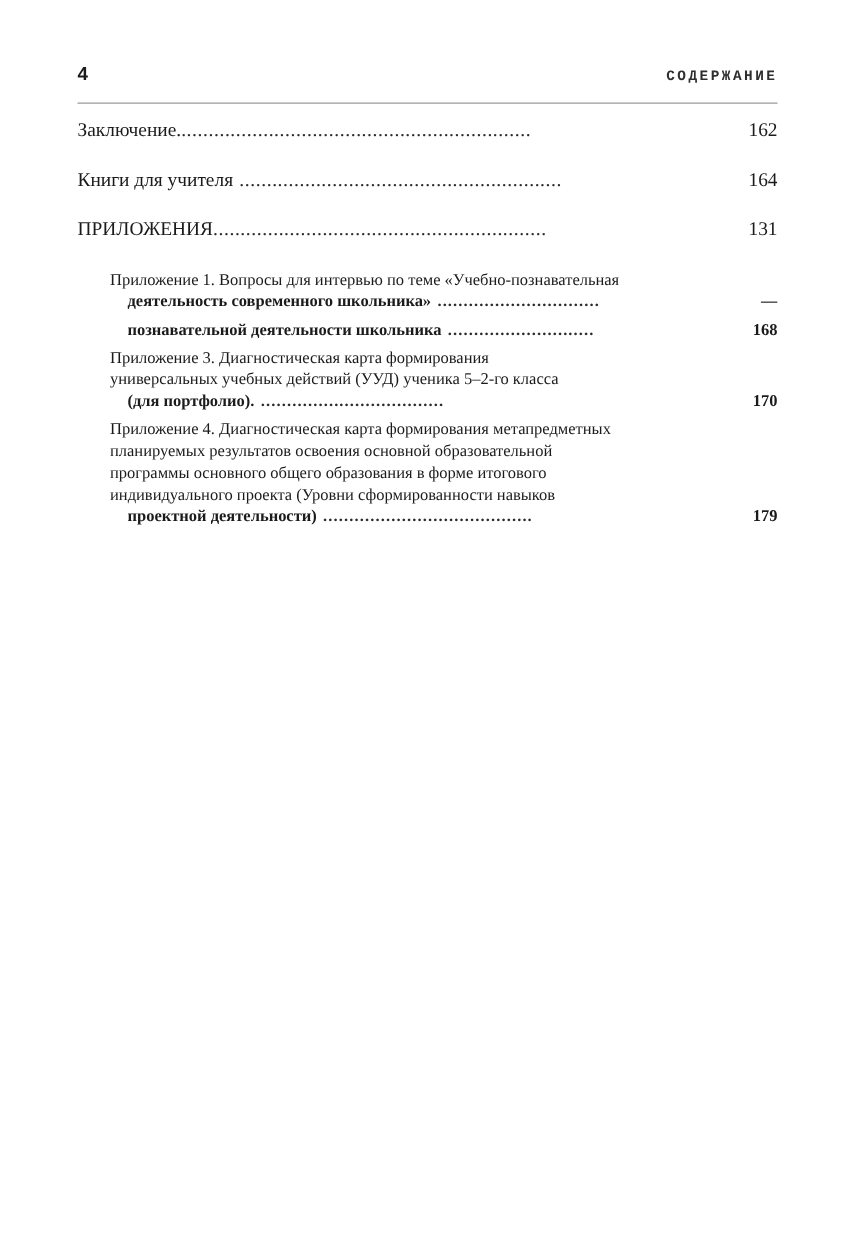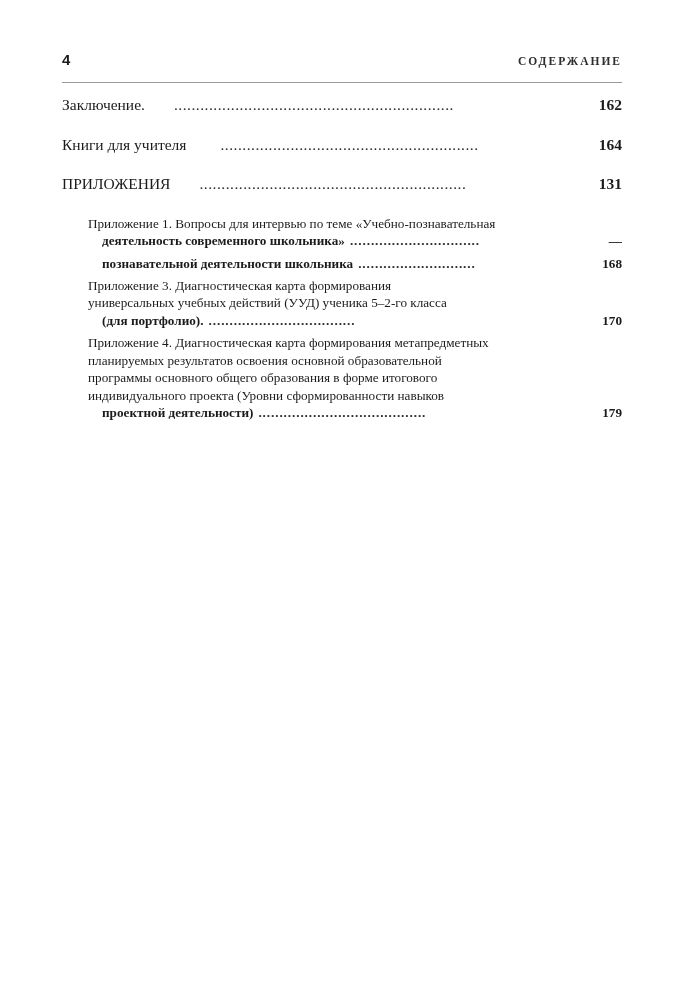--- a/index.html
+++ b/index.html
@@ -37,21 +37,21 @@
     justify-content: space-between;
   }
   .folio {
     font-family: "Liberation Sans", "DejaVu Sans", sans-serif;
     font-size: 15px;
     font-weight: bold;
     color: #1b1b1b;
     line-height: 1;
   }
   .head-title {
-    font-family: Liberation Serif, serif;
+    font-family: Liberation Mono, monospace;
     font-size: 11.5px;
     font-weight: bold;
     letter-spacing: 2.0px;
     color: #2e2e2e;
     line-height: 1;
   }
   .head-rule {
     position: absolute;
     left: 62px;
     top: 82px;
@@ -73,38 +73,36 @@
     position: relative;
     display: flex;
     align-items: baseline;
     font-family: "Liberation Serif", "DejaVu Serif", serif;
     font-size: 15.5px;
     line-height: 1.2;
     color: #1b1b1b;
     margin-bottom: 21px;
     white-space: nowrap;
     overflow: hidden;
-    gap: 29px;
   }
   .entry-main .e-title {
     flex: 0 0 auto;
   }
   .entry-main .e-dots {
     flex: 1 1 auto;
     overflow: hidden;
     font-size: 15.5px;
     letter-spacing: 0.5px;
     color: #2b2b2b;
     white-space: nowrap;
     margin: 0 0px;
   }
   .entry-main .e-page {
     flex: 0 0 auto;
     text-align: center;
-    font-weight: bold;
   }
   .entry-main.gap-before-dots .e-dots { margin-left: 5px; }
 
   
   .entry-sub {
     position: relative;
     font-family: "Liberation Serif", "DejaVu Serif", serif;
     font-size: 13.2px;
     line-height: 1.32;
     color: #1b1b1b;

